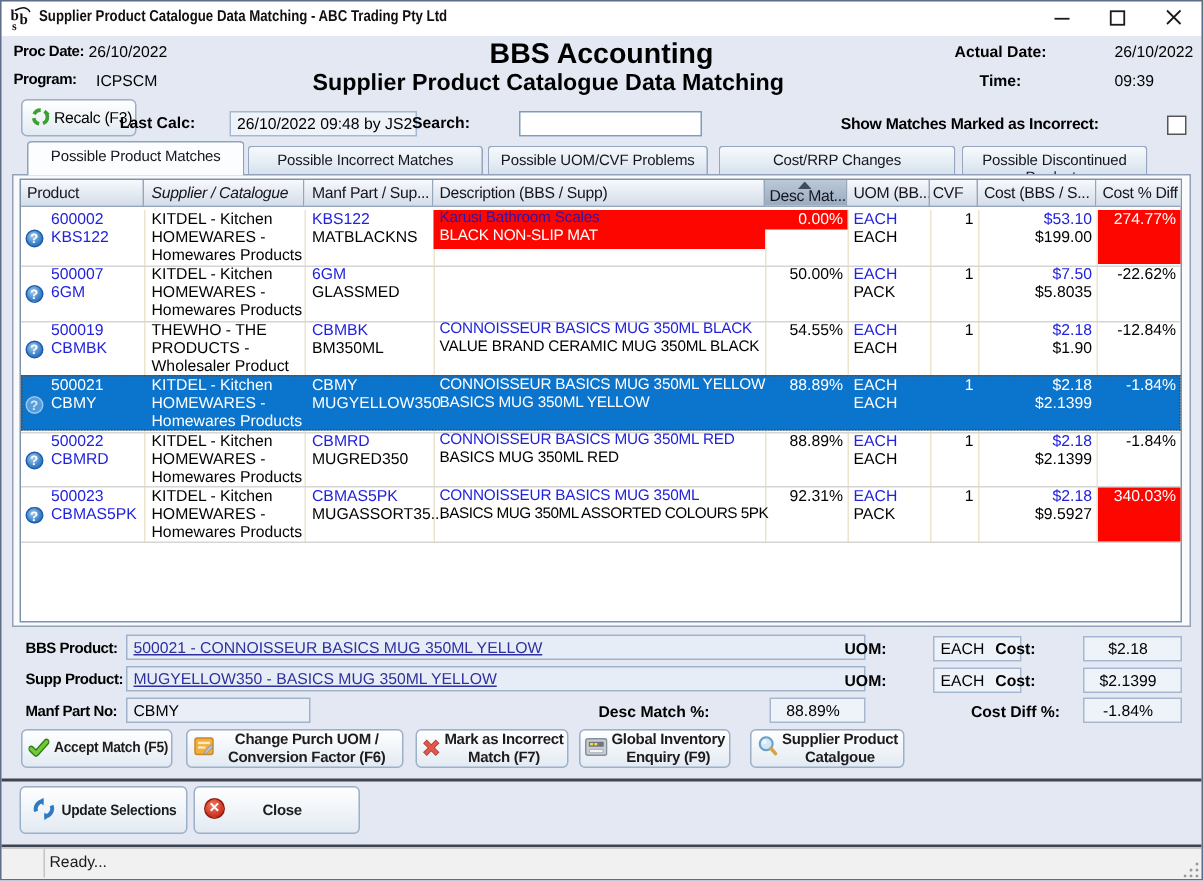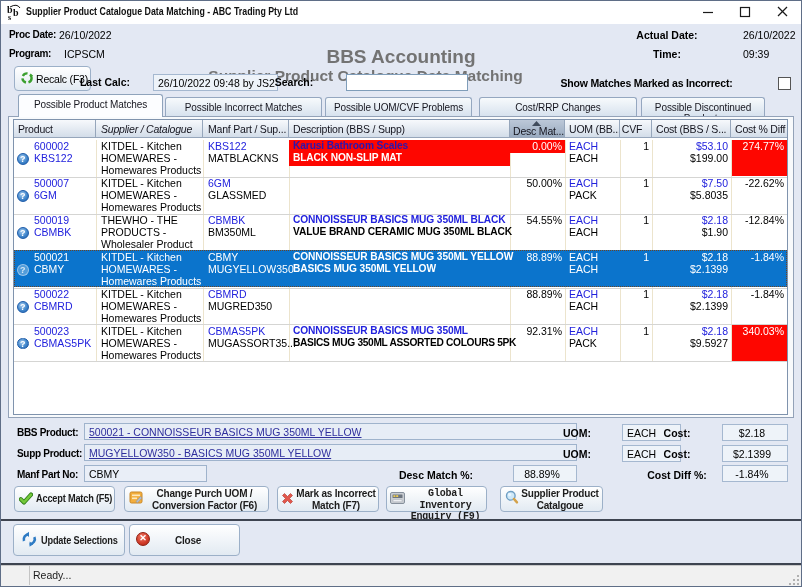--- a/index.html
+++ b/index.html
@@ -1,38 +1,38 @@
 <!DOCTYPE html>
 <html><head><meta charset="utf-8">
 <style>
 html,body{margin:0;padding:0;}
 body{width:802px;height:587px;position:relative;overflow:hidden;
   font-family:"Liberation Sans",sans-serif;font-size:10.5px;color:#000;
   background:#e3e8f3;}
 .a{position:absolute;}
 .b{font-weight:bold;}
 .r{text-align:center;}
-.nav{color:#737373;margin-top:20px;}
+.nav{color:#000000;}
 .lk{color:#2222dd;}
 .box{position:absolute;border:1px solid #a5b8d0;background:#fff;box-sizing:border-box;}
 .btn{position:absolute;border:1px solid #9cb0c8;border-radius:4px;
   background:linear-gradient(#ffffff,#e2eaf2);box-sizing:border-box;
   font-weight:bold;color:#1e1e1e;}
 .tab{position:absolute;border:1px solid #95a7c0;border-bottom:none;
   border-radius:3px 3px 0 0;background:linear-gradient(#f7fafc,#d7e2ee);
   text-align:center;color:#16161f;box-sizing:border-box;padding-top:4px;height:19px;top:97px;font-size:10px;letter-spacing:-0.1px;}
 .hc{position:absolute;top:119.5px;height:18.5px;box-sizing:border-box;white-space:nowrap;overflow:hidden;
   background:linear-gradient(#f7f9fc,#d3dde9);border-right:1px solid #96a6bb;
   border-bottom:1px solid #96a6bb;color:#15151f;padding-top:3px;letter-spacing:-0.2px;}
 .row{position:absolute;left:14px;width:773px;height:36.9px;}
 .cell{position:absolute;top:0.2px;line-height:12px;white-space:nowrap;}
 .c1{left:20px;}
 .c2{left:87px;}
 .c3{left:194px;}
-.c4{left:279px;font-size:10.2px;letter-spacing:-0.12px;font-weight:bold;}
+.c4{left:279px;font-size:10.2px;letter-spacing:-0.12px;}
 .c5{right:225px;text-align:right;}
 .c6{left:555px;}
 .c7{right:138px;text-align:right;}
 .c8{right:59px;text-align:right;}
 .c9{right:3px;text-align:right;}
 .sel{background:#0b74cc;border:1px dotted #6b4423;}
 .selrow .cell, .selrow .cell div{color:#fff !important;}
 .qi{position:absolute;left:3px;top:13.5px;width:11.5px;height:11.5px;border-radius:6px;
   background:radial-gradient(circle at 4px 3.5px,#a8cdf0,#4388cc 55%,#1f5fae);border:0.5px solid #1d5caa;box-sizing:border-box;
   color:#fff;font-size:9px;font-weight:bold;text-align:center;line-height:11px;}
@@ -176,20 +176,21 @@
  <div class="cell c7">1</div>
  <div class="cell c8">$2.18<br>$2.1399</div>
  <div class="cell c9">-1.84%</div>
 </div>
 
 <div class="row" style="top:287.5px;">
  <div class="qi">?</div>
  <div class="cell c1 lk">500022<br>CBMRD</div>
  <div class="cell c2">KITDEL - Kitchen<br>HOMEWARES -<br>Homewares Products</div>
  <div class="cell c3"><span class="lk">CBMRD</span><br>MUGRED350</div>
+ <div class="cell c4"><span class="lk">CONNOISSEUR BASICS MUG 350ML RED</span><br>BASICS MUG 350ML RED</div>
  <div class="cell c5">88.89%</div>
  <div class="cell c6"><span class="lk">EACH</span><br>EACH</div>
  <div class="cell c7">1</div>
  <div class="cell c8"><span class="lk">$2.18</span><br>$2.1399</div>
  <div class="cell c9">-1.84%</div>
 </div>
 
 <div class="row" style="top:324.4px;">
  <div class="a" style="left:717.5px;top:0.6px;width:55.5px;height:35.9px;background:#fe0600;"></div>
  <div class="qi">?</div>
@@ -252,21 +253,21 @@
 </svg>
 <div class="bt" style="left:293px;top:488px;width:86px;">Mark as Incorrect<br>Match (F7)</div>
 <div class="btn" style="left:386px;top:486px;width:101px;height:26px;"></div>
 <svg class="a" style="left:390px;top:491px;z-index:2;" width="15" height="14">
  <rect x="0.5" y="1.5" width="14" height="11" rx="1.5" fill="#c9cdd2" stroke="#86909c"></rect>
  <rect x="2.5" y="3.5" width="10" height="3.4" rx=".5" fill="#6e7680"></rect>
  <rect x="3.4" y="4.3" width="2" height="1.6" fill="#ffd84a"></rect>
  <rect x="6.2" y="4.3" width="2" height="1.6" fill="#ffd84a"></rect>
  <rect x="3" y="8.6" width="9" height="2.2" rx=".4" fill="#f2f4f6" stroke="#9aa2ac" stroke-width=".5"></rect>
 </svg>
-<div class="bt" style="left:404px;top:488px;width:83px;font-family:Liberation Mono, monospace;">Global Inventory<br>Enquiry (F9)</div>
+<div class="bt" style="left:404px;top:488px;width:83px;">Global Inventory<br>Enquiry (F9)</div>
 <div class="btn" style="left:500px;top:486px;width:103px;height:26px;"></div>
 <svg class="a" style="left:505px;top:490px;z-index:2;" width="14" height="15">
  <circle cx="5.8" cy="5.8" r="4.3" fill="#cfe9f9" stroke="#6f9fc4" stroke-width="1.4"></circle>
  <circle cx="4.6" cy="4.6" r="1.6" fill="#eaf7ff"></circle>
  <line x1="8.9" y1="8.9" x2="12" y2="12.4" stroke="#d3a24a" stroke-width="2.4" stroke-linecap="round"></line>
 </svg>
 <div class="bt" style="left:517px;top:488px;width:86px;">Supplier Product<br>Catalgoue</div>
 
 <div class="a" style="left:1px;top:519px;width:800px;height:1.6px;background:#3e4450;"></div>
 

